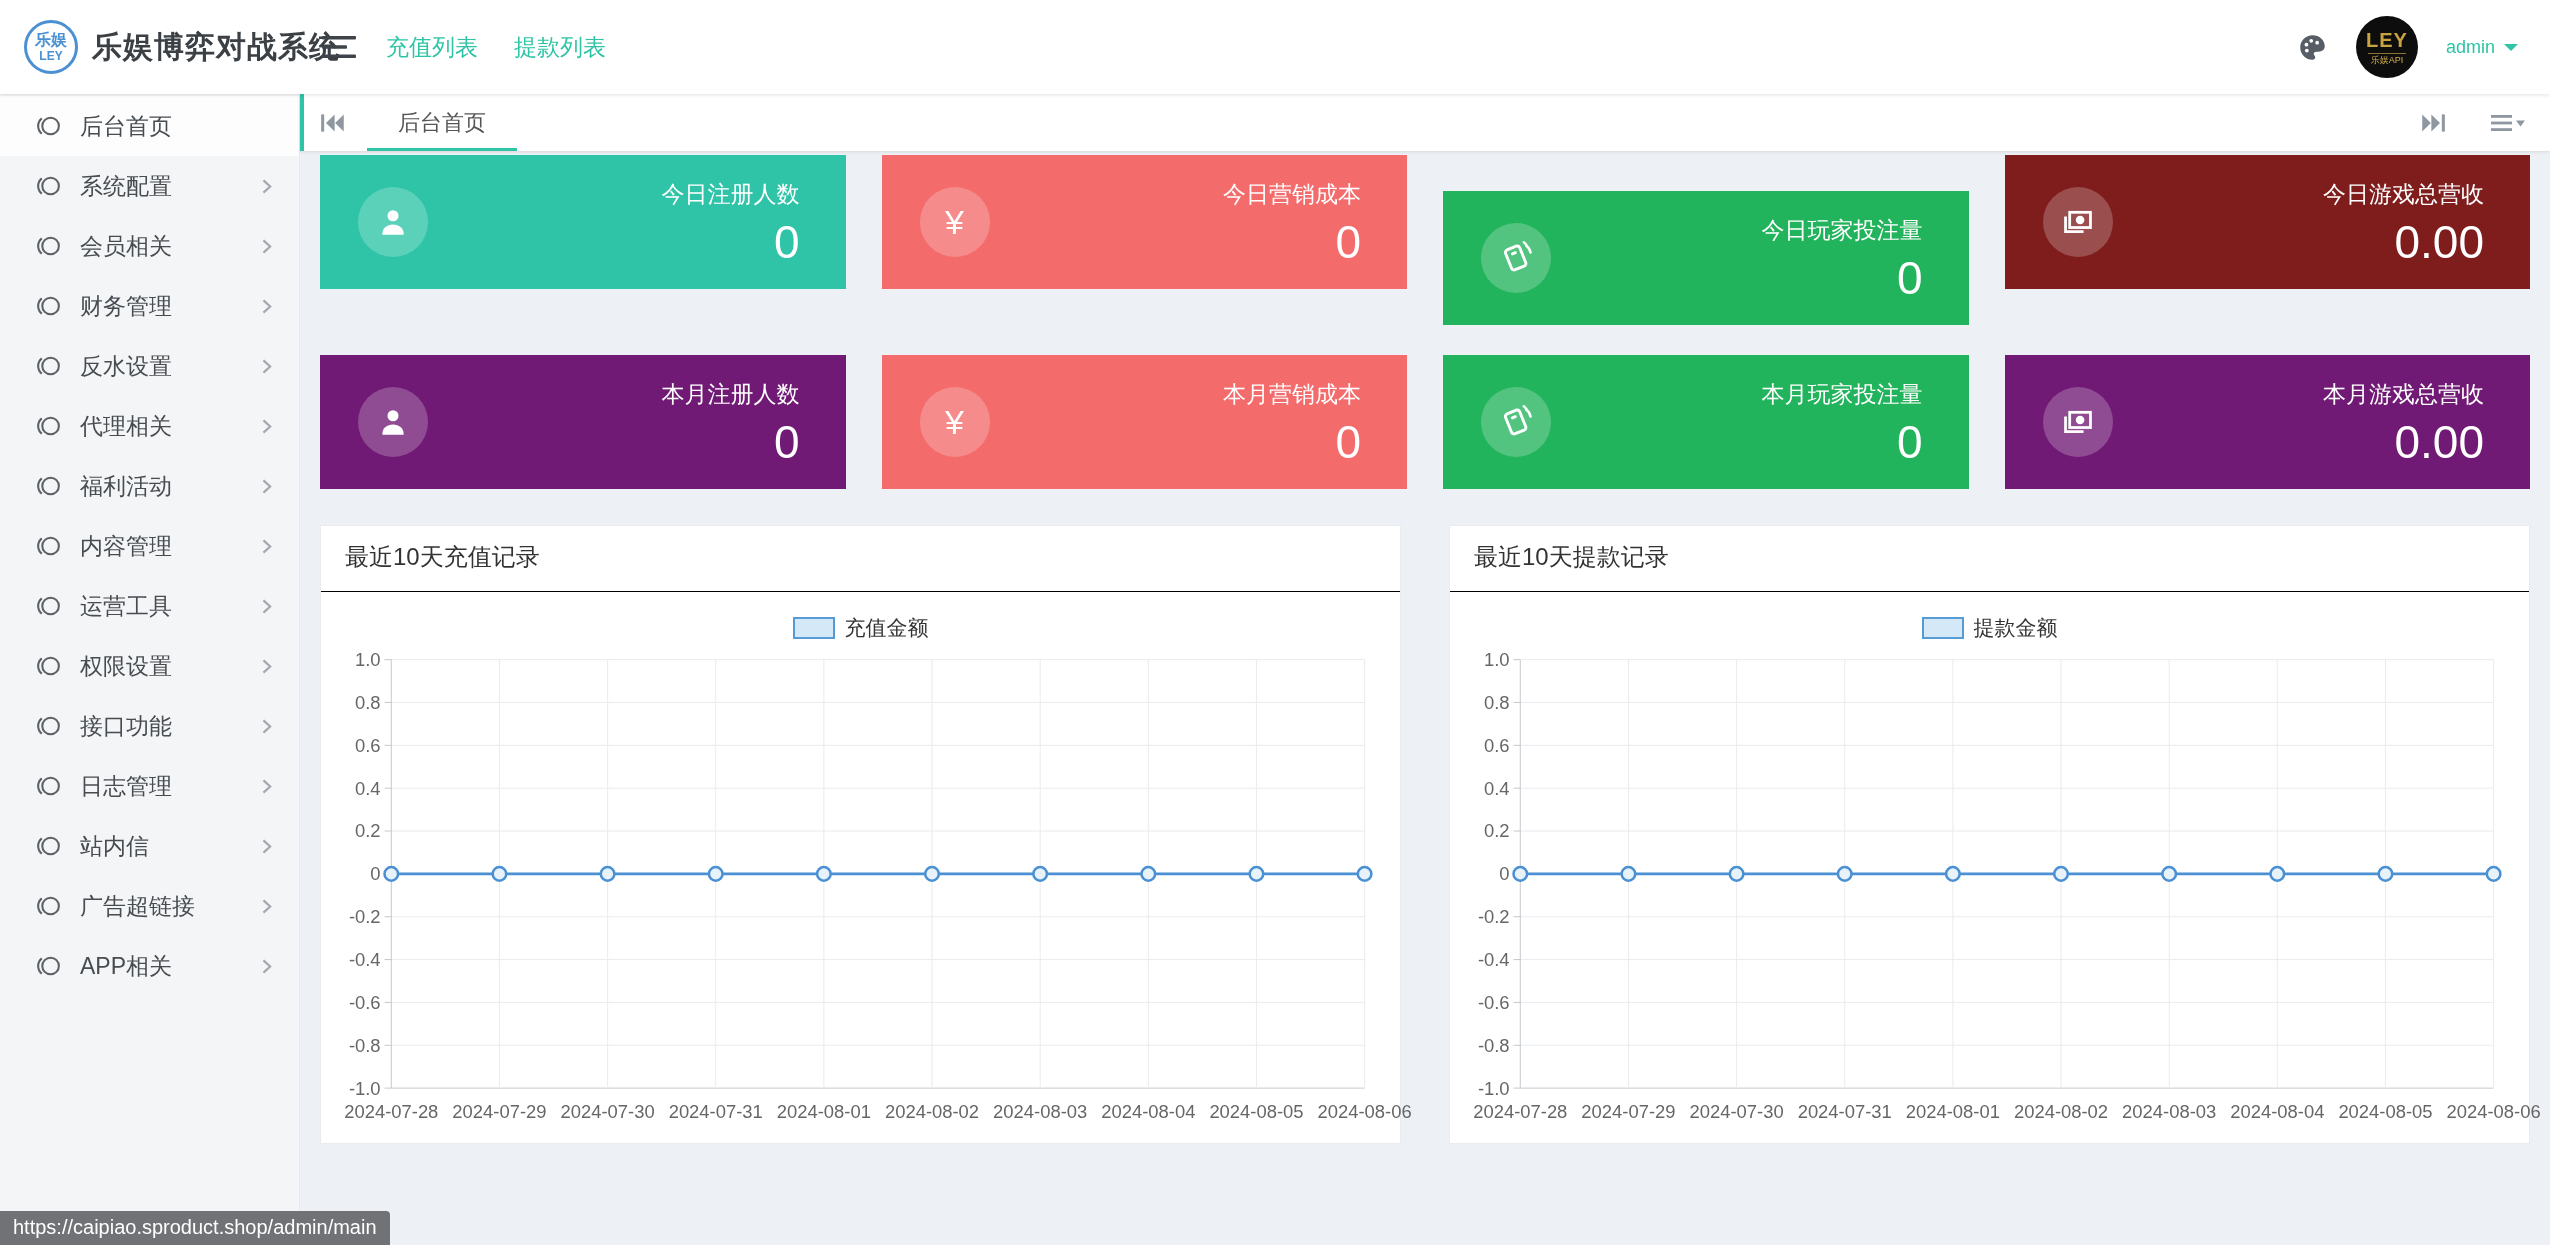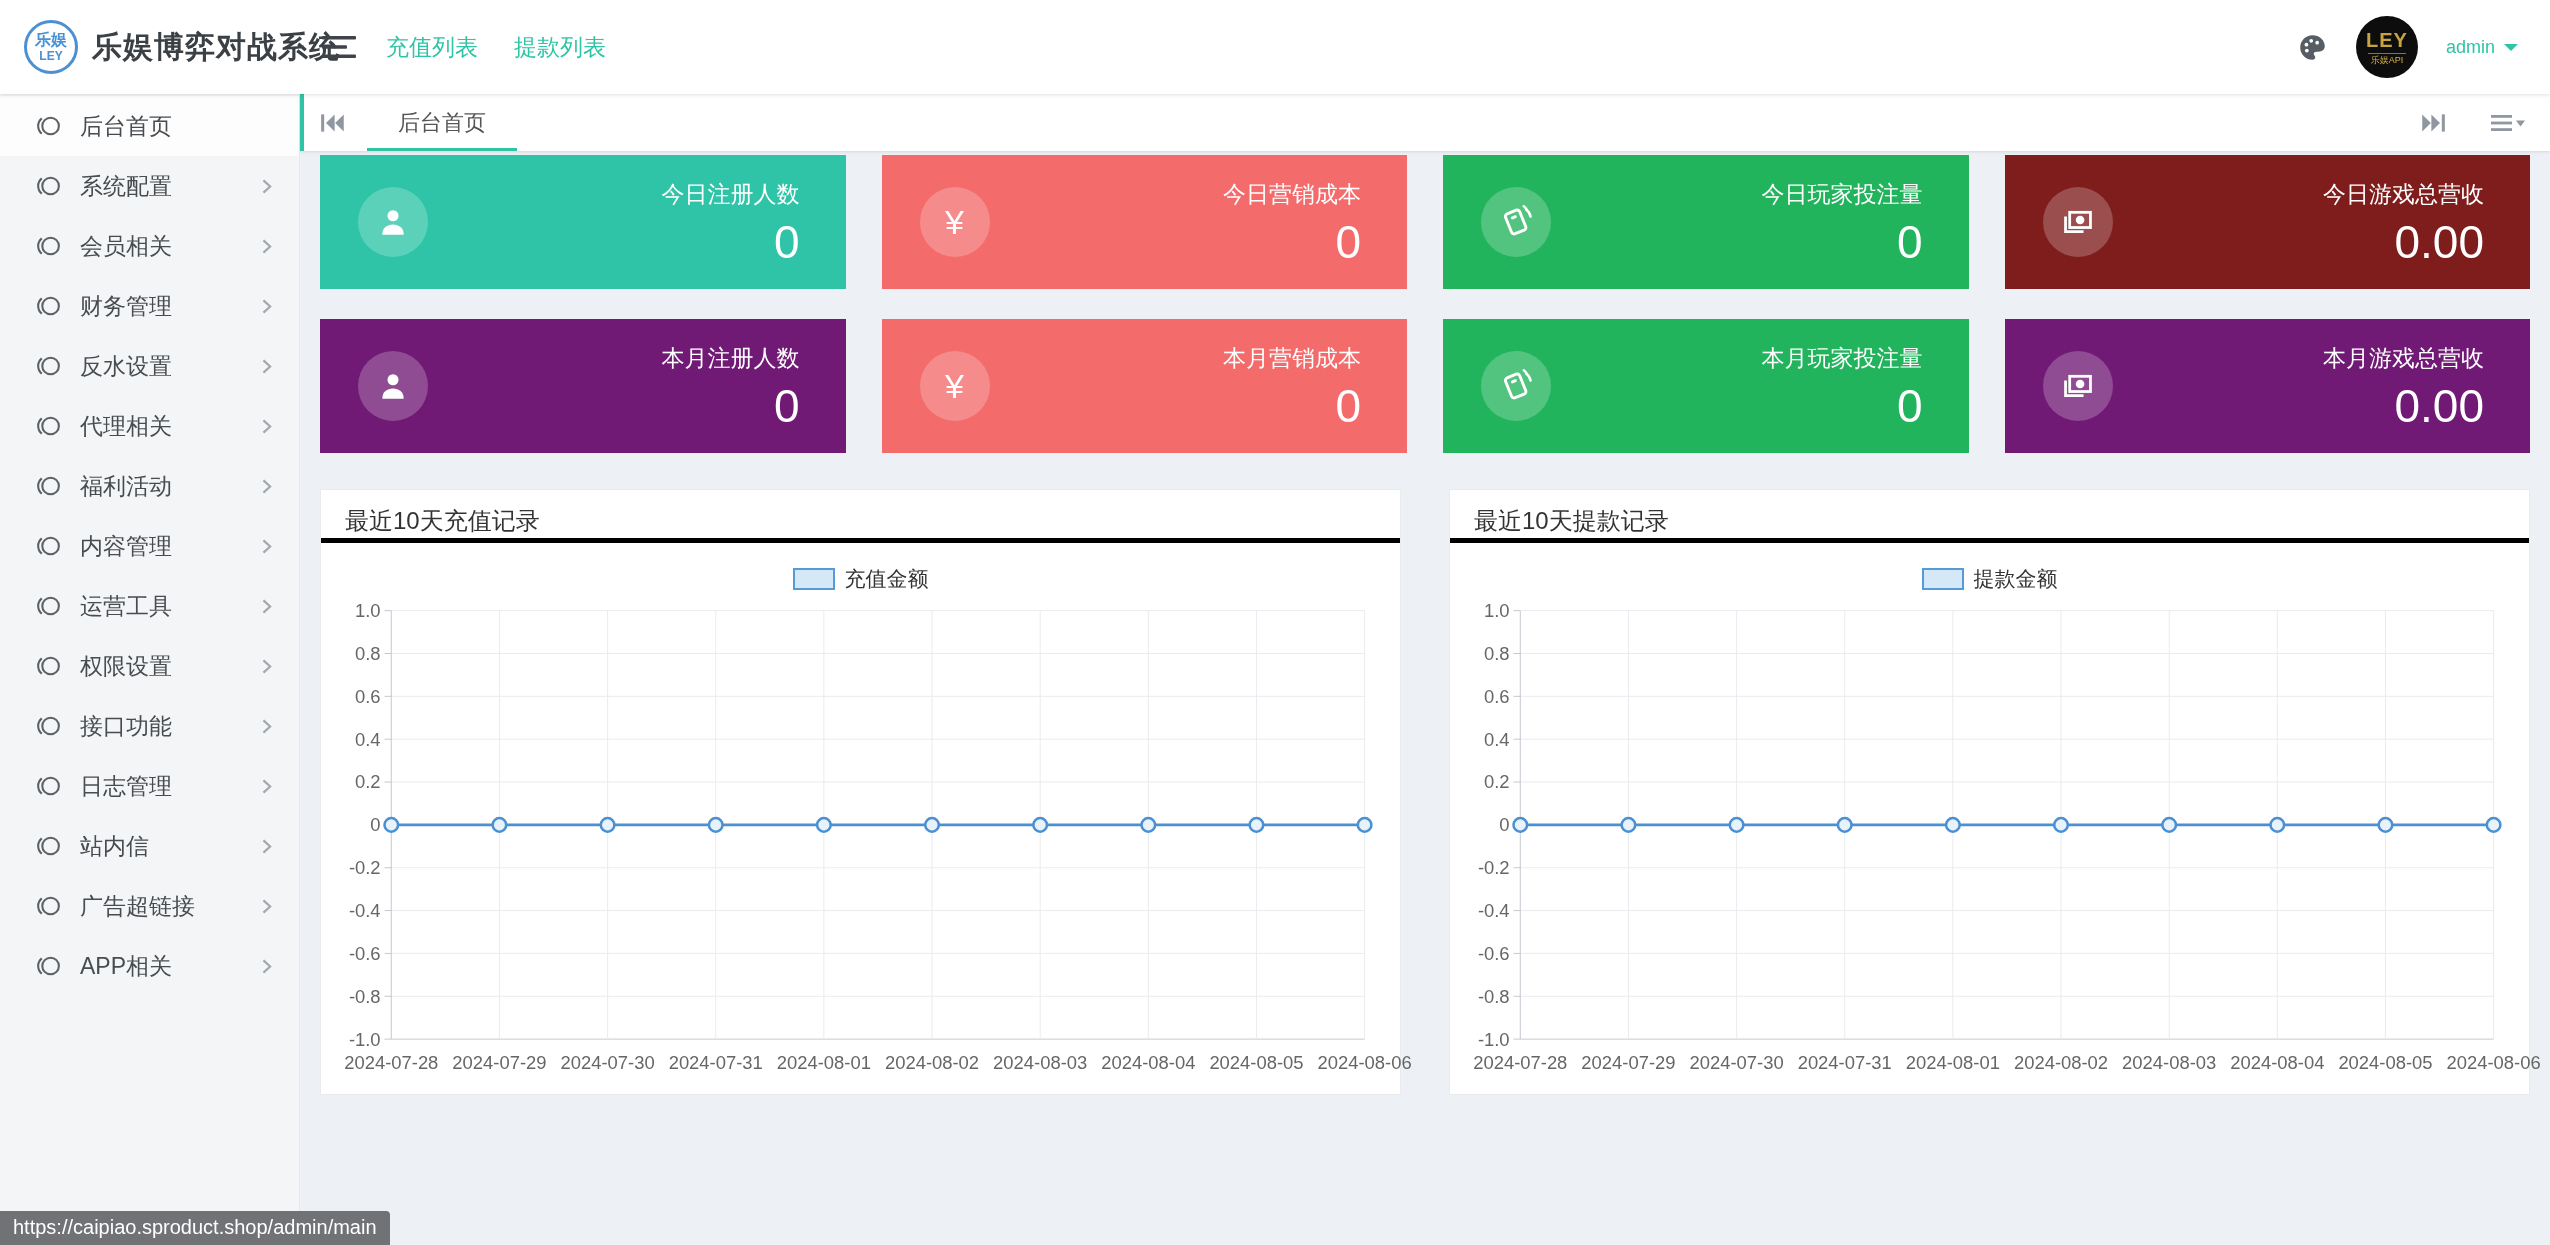--- a/index.html
+++ b/index.html
@@ -61,22 +61,22 @@
   .card { height:134px; display:flex; align-items:center; color:#fff; padding:0 46px 0 38px; }
   .card-icon { width:70px; height:70px; border-radius:50%; background:rgba(255,255,255,.22);
                display:flex; align-items:center; justify-content:center; flex:none; }
   .card-icon .yen { font-size:34px; color:#fff; font-weight:400; }
   .card-meta { margin-left:auto; text-align:right; display:flex; flex-direction:column; gap:9px; }
   .card-label { font-size:23px; }
   .card-value { font-size:46px; line-height:1; }
 
   .panels { display:grid; grid-template-columns:1fr 1fr; gap:48px; margin-top:36px; }
   .panel { background:#fff; border:1px solid #e9ebee; }
-  .panel-hd { height:53px; line-height:61px; padding-left:24px; font-size:24px; color:#333;
-              border-bottom:5px solid #000000; }
+  .panel-hd { height:66px; line-height:61px; padding-left:24px; font-size:24px; color:#333;
+              border-bottom:1px solid #000000; }
   .panel-bd { padding:20px 16px 10px; }
   .legend { display:flex; justify-content:center; align-items:center; gap:10px; height:32px; cursor:pointer; }
   .legend-swatch { width:42px; height:22px; background:#d5e8f7; border:2px solid #569bd5; }
   .legend-label { font-size:21px; color:#333; }
   svg.chart { display:block; width:100%; margin-top:4px; overflow:visible; }
 
   
   .status-tip { position:fixed; left:0; bottom:0; background:#707276; color:#fff; font-size:20px;
                 padding:5px 13px 6px; border-top-right-radius:4px; z-index:50; white-space:nowrap; }
 </style>
@@ -405,21 +405,21 @@
   <div class="card" style="background: rgb(244, 107, 108);">
     <div class="card-icon">
               <span class="yen">¥</span>
             </div>
     <div class="card-meta">
       <div class="card-label">今日营销成本</div>
       <div class="card-value">0</div>
     </div>
   </div>
 
-  <div class="card" style="background: rgb(34, 180, 92);">
+  <div class="card" style="background: rgb(34, 180, 92); margin-top: 36px;">
     <div class="card-icon">
               <svg width="36" height="36" viewBox="0 0 26 26">
                 <g transform="rotate(-22 12 13)">
                   <rect x="7.2" y="5.5" width="11" height="15.5" rx="2" fill="none" stroke="#fff" stroke-width="2.1"></rect>
                   <rect x="10.6" y="8.6" width="4.4" height="2.1" rx="1" fill="#fff"></rect>
                 </g>
                 <path d="M20.5 4.2 c1.6 1.2 2.7 2.9 3 4.9" fill="none" stroke="#fff" stroke-width="1.8" stroke-linecap="round"></path>
                 <path d="M18.6 1.6 c.9.6 1.6 1.4 2 2.4" fill="none" stroke="#fff" stroke-width="1.8" stroke-linecap="round"></path>
               </svg>
             </div>

